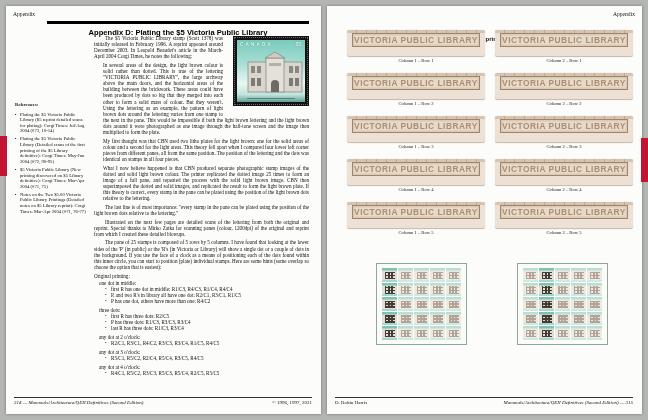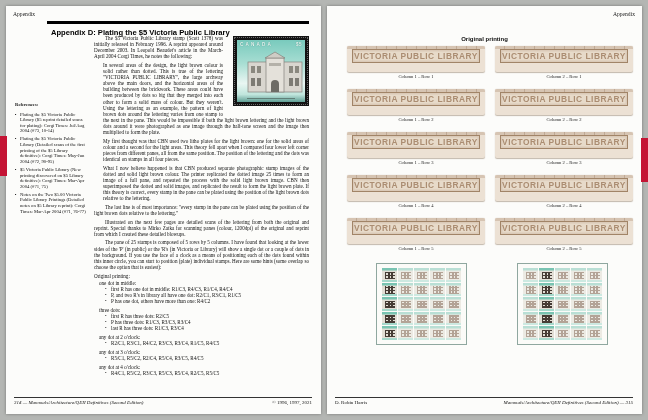--- a/index.html
+++ b/index.html
@@ -13,21 +13,21 @@
   .rh-left{left:7px;}
   .rh-right{right:7px;text-align:right;}
   
   .tab{position:absolute;background:#c41434;z-index:5;}
   .tab-left{left:0;top:136px;width:7px;height:40px;}
   .tab-right{right:0;top:138px;width:7px;height:44px;}
 
   
   .title-block{position:absolute;left:41px;top:15px;width:262px;}
   .title-rule{height:2.5px;background:#000;margin-bottom:2.5px;}
-  .title{margin:4px;font:bold 7.6px "Liberation Sans", sans-serif;color:#000;}
+  .title{margin:4px;font:bold 7.6px "Liberation Sans", sans-serif;color:#000;text-align:center;}
   .sidebar{position:absolute;left:9px;top:96px;width:72px;font-size:4.7px;line-height:5.6px;}
   .sidebar-heading{font-weight:bold;margin-bottom:4px;}
   .ref-item{display:flex;margin-bottom:2.5px;}
   .ref-bullet{width:5px;flex:0 0 5px;font-size:4px;line-height:5.6px;}
   .main{position:absolute;left:88px;top:29px;width:215px;bottom:24px;
         font-size:5.1px;line-height:6.1px;text-align:justify;overflow:hidden;}
   .main p{margin:0 0 2.6px 0;}
   .indent{text-indent:11px;}
   .bq{margin-left:9px;}
   .hints-heading{margin-bottom:1px !important;}
@@ -47,21 +47,21 @@
   .stamp-top{display:flex;justify-content:space-between;padding:2px 3px 0 3px;
       font:bold 4.6px "Liberation Sans", sans-serif;color:#eef9f5;
       letter-spacing:2.2px;text-shadow:0 0 1px #2f7d71;}
   .stamp-top .denom{letter-spacing:0.5px;}
   .stamp svg{position:absolute;left:8px;top:10px;}
   .stamp-baseline{position:absolute;left:10px;right:10px;bottom:3px;height:1.5px;background:#3c4a46;opacity:.55;}
 
   
   .rp-heading{position:absolute;top:30px;left:0;right:0;text-align:center;
       font:bold 6px "Liberation Sans", sans-serif;}
-  .scan-grid{position:absolute;left:20px;top:40px;display:grid;
+  .scan-grid{position:absolute;left:20px;top:24px;display:grid;
       grid-template-columns:138px 138px;column-gap:10px;row-gap:10.5px;}
   .scan-cell{width:138px;}
   .tile{height:26px;background:#ece1d4;position:relative;border-radius:2px;overflow:hidden;
         box-shadow:0 0.5px 1px rgba(90,60,30,.35);}
   .tile::before{content:"";position:absolute;top:0;left:0;right:0;height:3px;
         background:repeating-linear-gradient(90deg,#d6c4b2 0 9px,#bfa995 9px 10px);}
   .panel{position:absolute;left:5px;right:5px;top:3px;bottom:9px;border:1px solid #a18467;
         box-shadow:inset 0 0 0 1.5px #dbcab8;background:#e7dac9;
         display:flex;align-items:center;justify-content:center;}
   .panel-text{font:bold 8.4px "Liberation Sans", sans-serif;color:#ab8d72;

